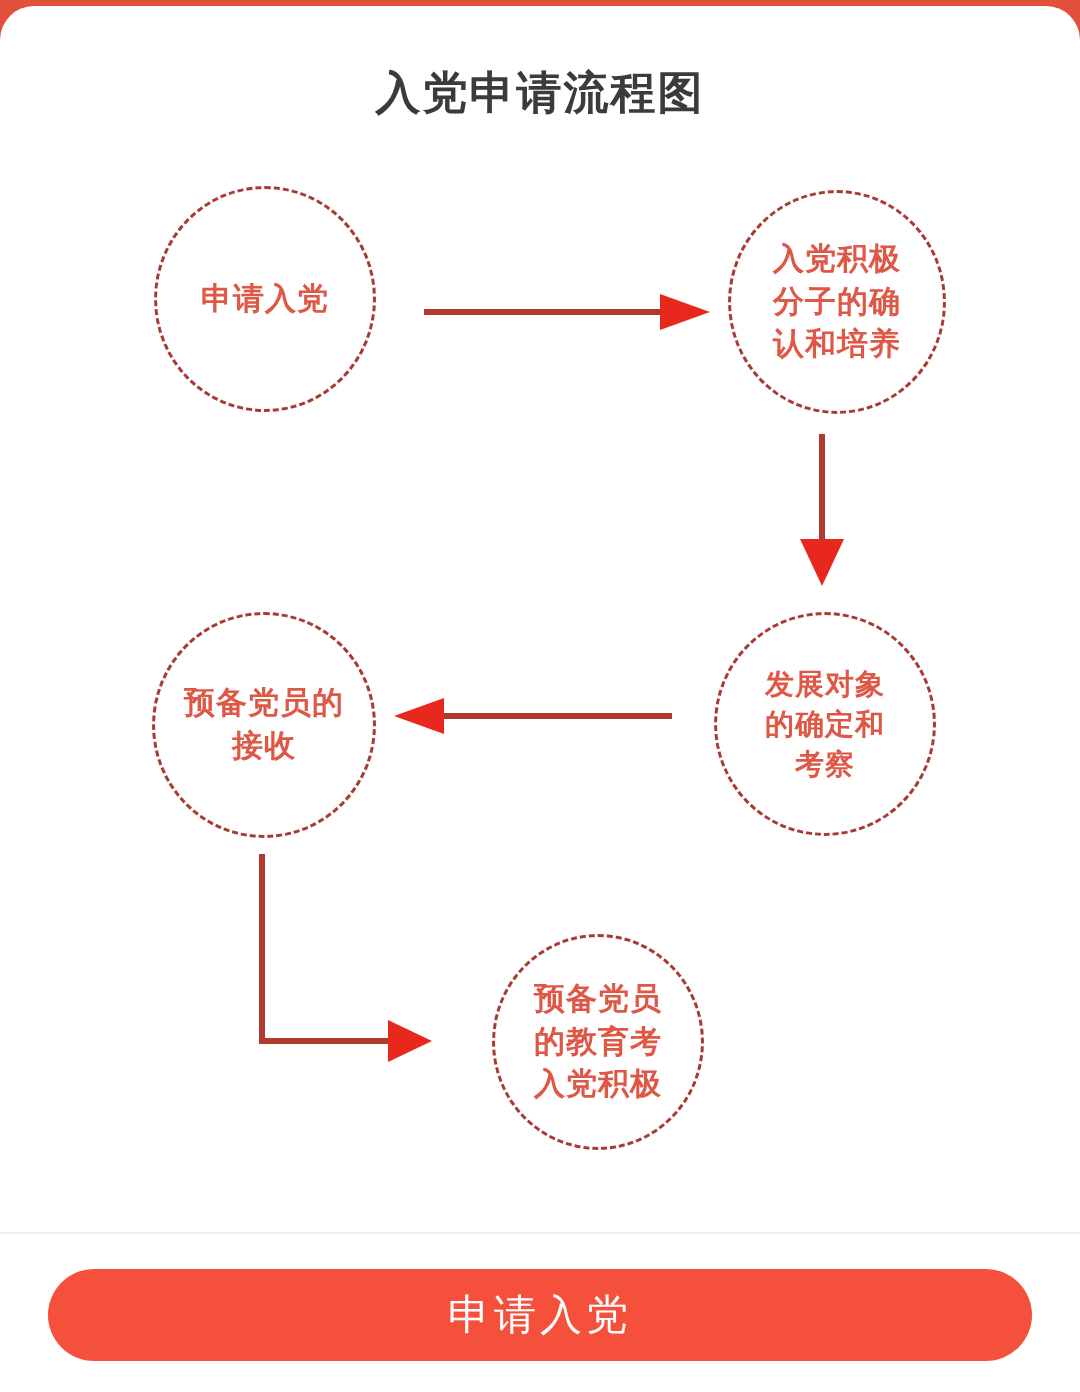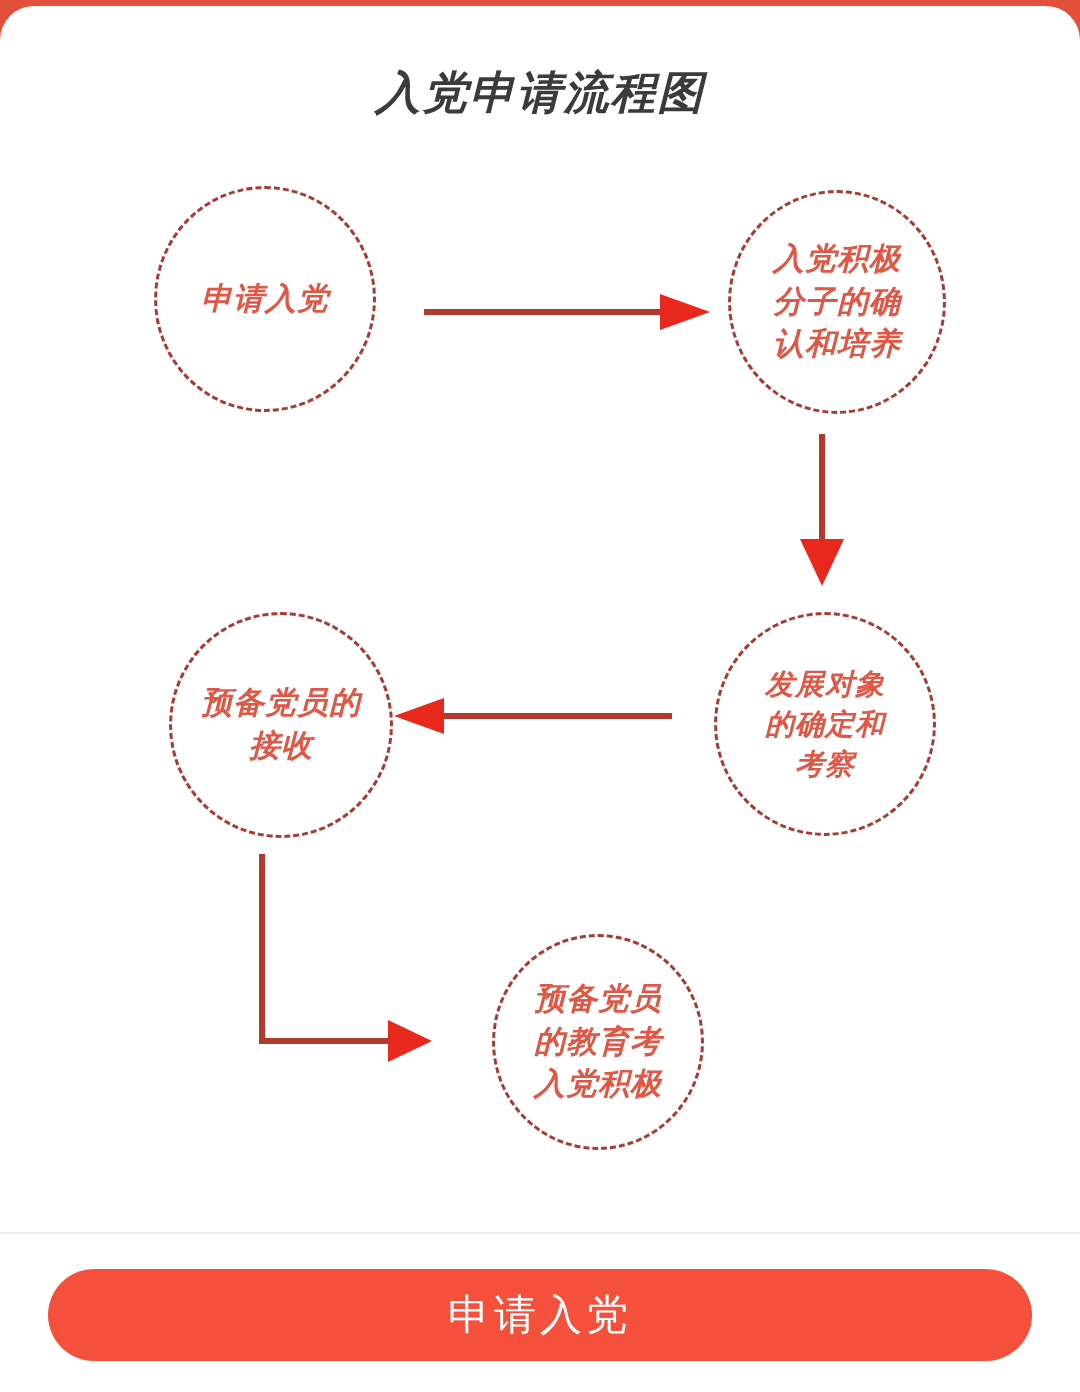--- a/index.html
+++ b/index.html
@@ -22,21 +22,20 @@
   
   .card {
     position: absolute;
     left: 0;
     top: 6px;
     width: 1080px;
     height: 1386px;
     background: #ffffff;
     border-radius: 34px 34px 0 0;
     overflow: hidden;
-    font-style: italic;
   }
 
   
   .page-title {
     position: absolute;
     left: 0;
     top: 62px;
     width: 1080px;
     text-align: center;
     font-size: 45px;
@@ -82,21 +81,21 @@
     width: 100%;
     padding: 0 6px;
     white-space: pre-line;
     line-height: 1.38;
     letter-spacing: 1px;
   }
 
   .node-1 { left: 154px; top: 180px; width: 222px; height: 226px; font-size: 31px; }
   .node-2 { left: 728px; top: 184px; width: 218px; height: 224px; font-size: 31px; }
   .node-3 { left: 714px; top: 606px; width: 222px; height: 224px; font-size: 29px; }
-  .node-4 { left: 169px; top: 606px; width: 224px; height: 226px; font-size: 31px; }
+  .node-4 { left: 152px; top: 606px; width: 224px; height: 226px; font-size: 31px; }
   .node-5 { left: 492px; top: 928px; width: 212px; height: 216px; font-size: 31px; }
 
   .node-1 .node-label { line-height: 1.2; }
 
   
   .bottom-bar {
     position: absolute;
     left: 0;
     top: 1232px;
     width: 1080px;

